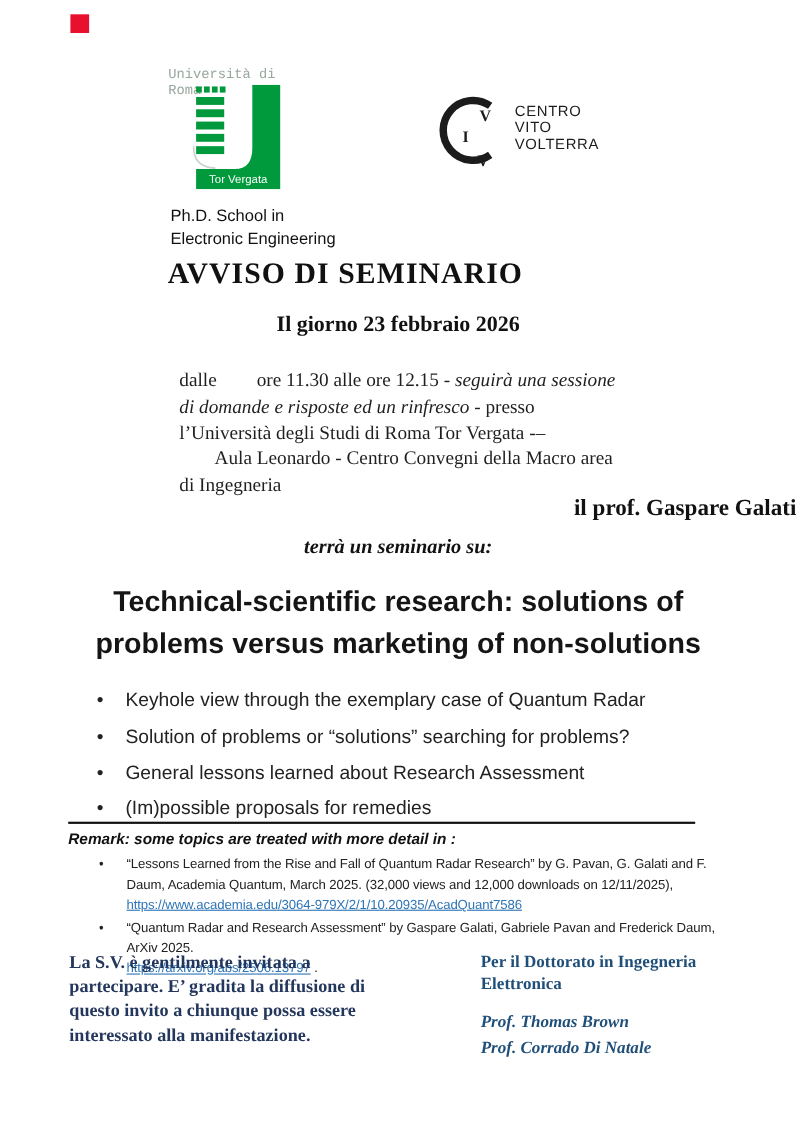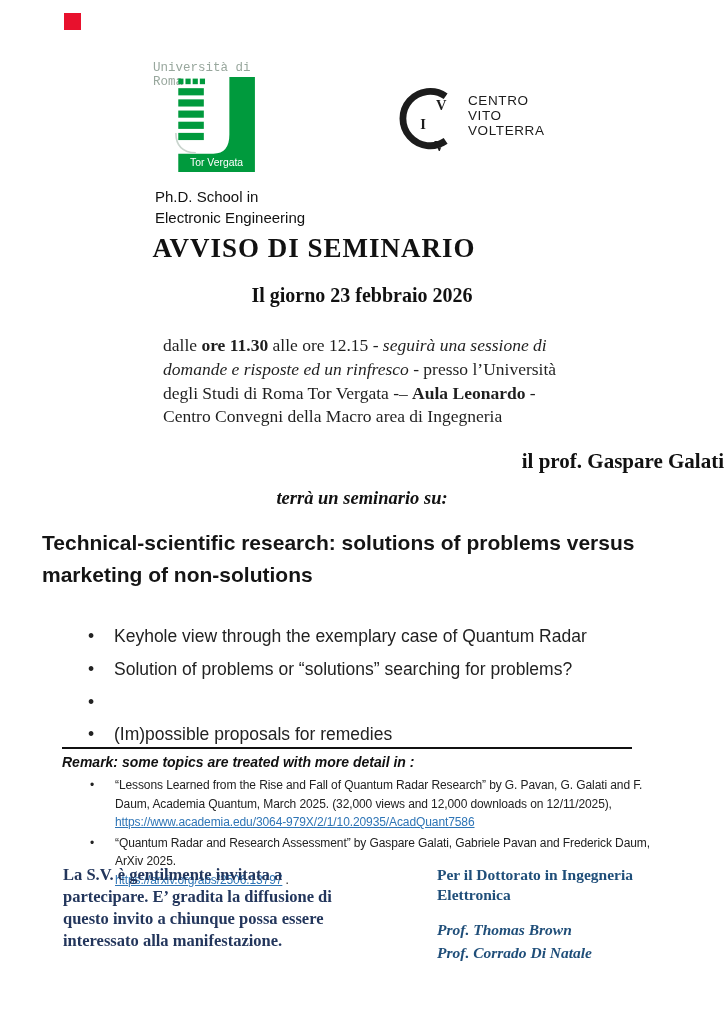--- a/index.html
+++ b/index.html
@@ -26,31 +26,31 @@
   .cvv-text { left:468px; top:93px; font-family:"Liberation Sans", sans-serif;
     font-size:13.5px; line-height:15px; letter-spacing:0.6px; color:#1c1c1c; font-weight:500; }
 
   .avviso { left:0; top:233px; width:628px; text-align:center;
     font-size:27px; font-weight:bold; letter-spacing:1px; color:#111; }
   .date-line { left:0; top:284px; width:724px; text-align:center;
     font-size:20px; font-weight:bold; color:#111; }
 
   .details { left:163px; top:334px; width:400px; font-size:17.5px;
     line-height:1.36; color:#1f1f1f; }
-  .details b { font-weight:bold; }
+  .details b { font-weight:normal;margin-left:32px; }
   .details i { font-style:italic; }
 
   .speaker { left:0; top:449px; width:724px; text-align:right;
     font-size:21px; font-weight:bold; color:#111; }
   .lead-line { left:0; top:488px; width:724px; text-align:center;
     font-size:18.5px; font-weight:bold; font-style:italic; color:#111; }
 
-  .seminar-title { left:42px; top:527px; width:640px; text-align:left;
+  .seminar-title { left:42px; top:527px; width:640px; text-align:center;
     font-family:"Liberation Sans", sans-serif; font-weight:700;
-    font-size:21px; line-height:1.5; color:#151515; }
+    font-size:26px; line-height:1.5; color:#151515; }
 
   .bullets { left:88px; top:625px; width:560px;
     font-family:"Liberation Sans", sans-serif; font-size:17.5px; color:#222; }
   .bullet-item { display:flex; margin-bottom:10px; line-height:1.3; }
   .bullet-dot { width:26px; flex:0 0 26px; }
 
   .rule { left:62px; top:747px; width:570px; border-top:2px solid #111; height:0; }
 
   .remark { left:62px; top:754px; font-family:"Liberation Sans", sans-serif;
     font-weight:bold; font-style:italic; font-size:14px; color:#111; }
@@ -126,20 +126,21 @@
     <div class="bullet-item">
       <span class="bullet-dot">•</span>
       <span>Keyhole view through the exemplary case of Quantum Radar</span>
     </div>
     <div class="bullet-item">
       <span class="bullet-dot">•</span>
       <span>Solution of problems or “solutions” searching for problems?</span>
     </div>
     <div class="bullet-item">
       <span class="bullet-dot">•</span>
+      <span>General lessons learned about Research Assessment</span>
     </div>
     <div class="bullet-item">
       <span class="bullet-dot">•</span>
       <span>(Im)possible proposals for remedies</span>
     </div>
   </div>
 
   <div class="abs rule"></div>
 
   <div class="abs remark">Remark: some topics are treated with more detail in :</div>

